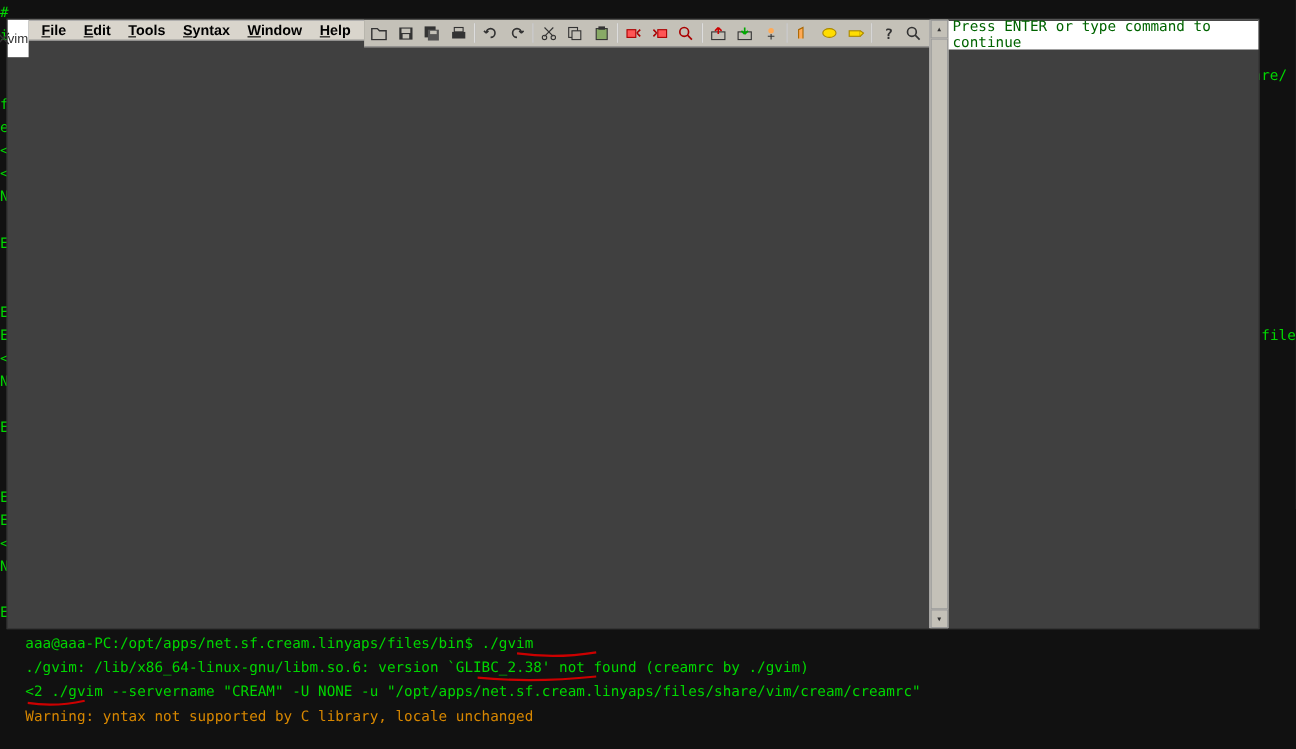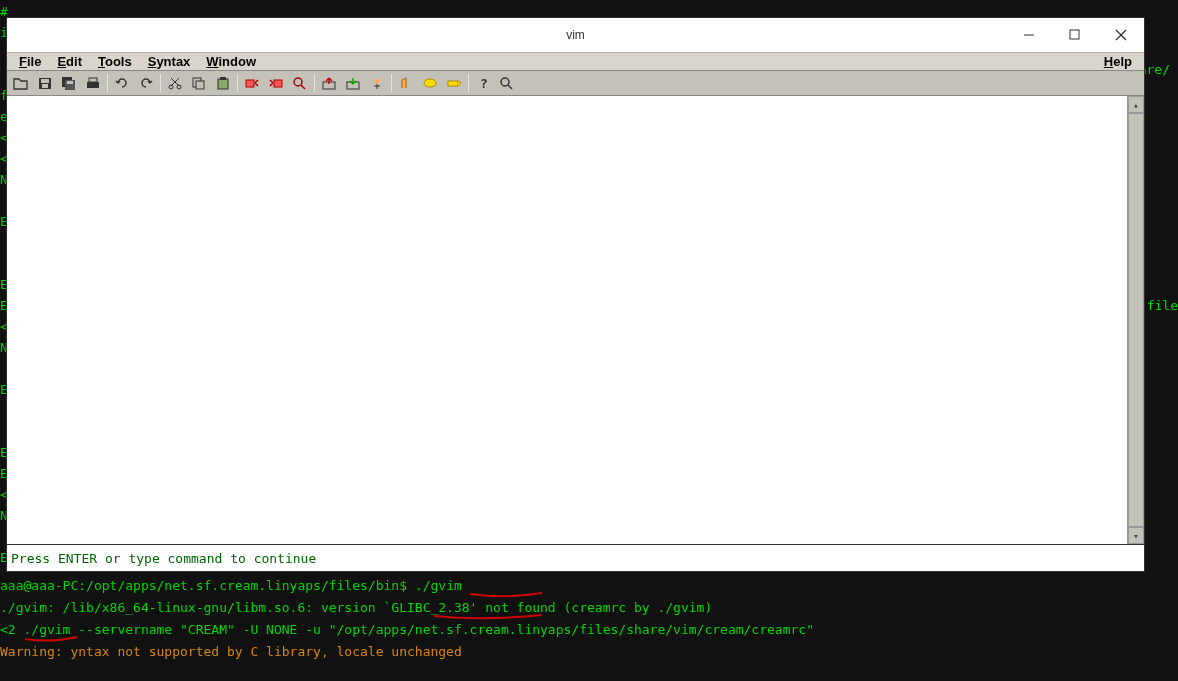--- a/index.html
+++ b/index.html
@@ -4,32 +4,32 @@
   <style>
     * { margin: 0; padding: 0; box-sizing: border-box; }
     body {
       background: #111111;
       width: 1178px;
       height: 681px;
       overflow: hidden;
       position: relative;
       font-family: monospace;
     }
-    .terminal-line { white-space: nowrap; }
+    .terminal-line { white-space: nowrap; padding-left: 23px; }
     
     .vim-window {
       position: absolute;
       top: 17px;
       left: 6px;
       width: 1139px;
       height: 555px;
       background: #404040;
       border: 1px solid #333;
       display: flex;
-      flex-direction: column;
+      flex-direction: row;
     }
     .titlebar {
       height: 34px;
       background: #ffffff;
       display: flex;
       align-items: center;
       justify-content: center;
       position: relative;
       font-family: "Segoe UI", Tahoma, sans-serif;
       font-size: 12px;

